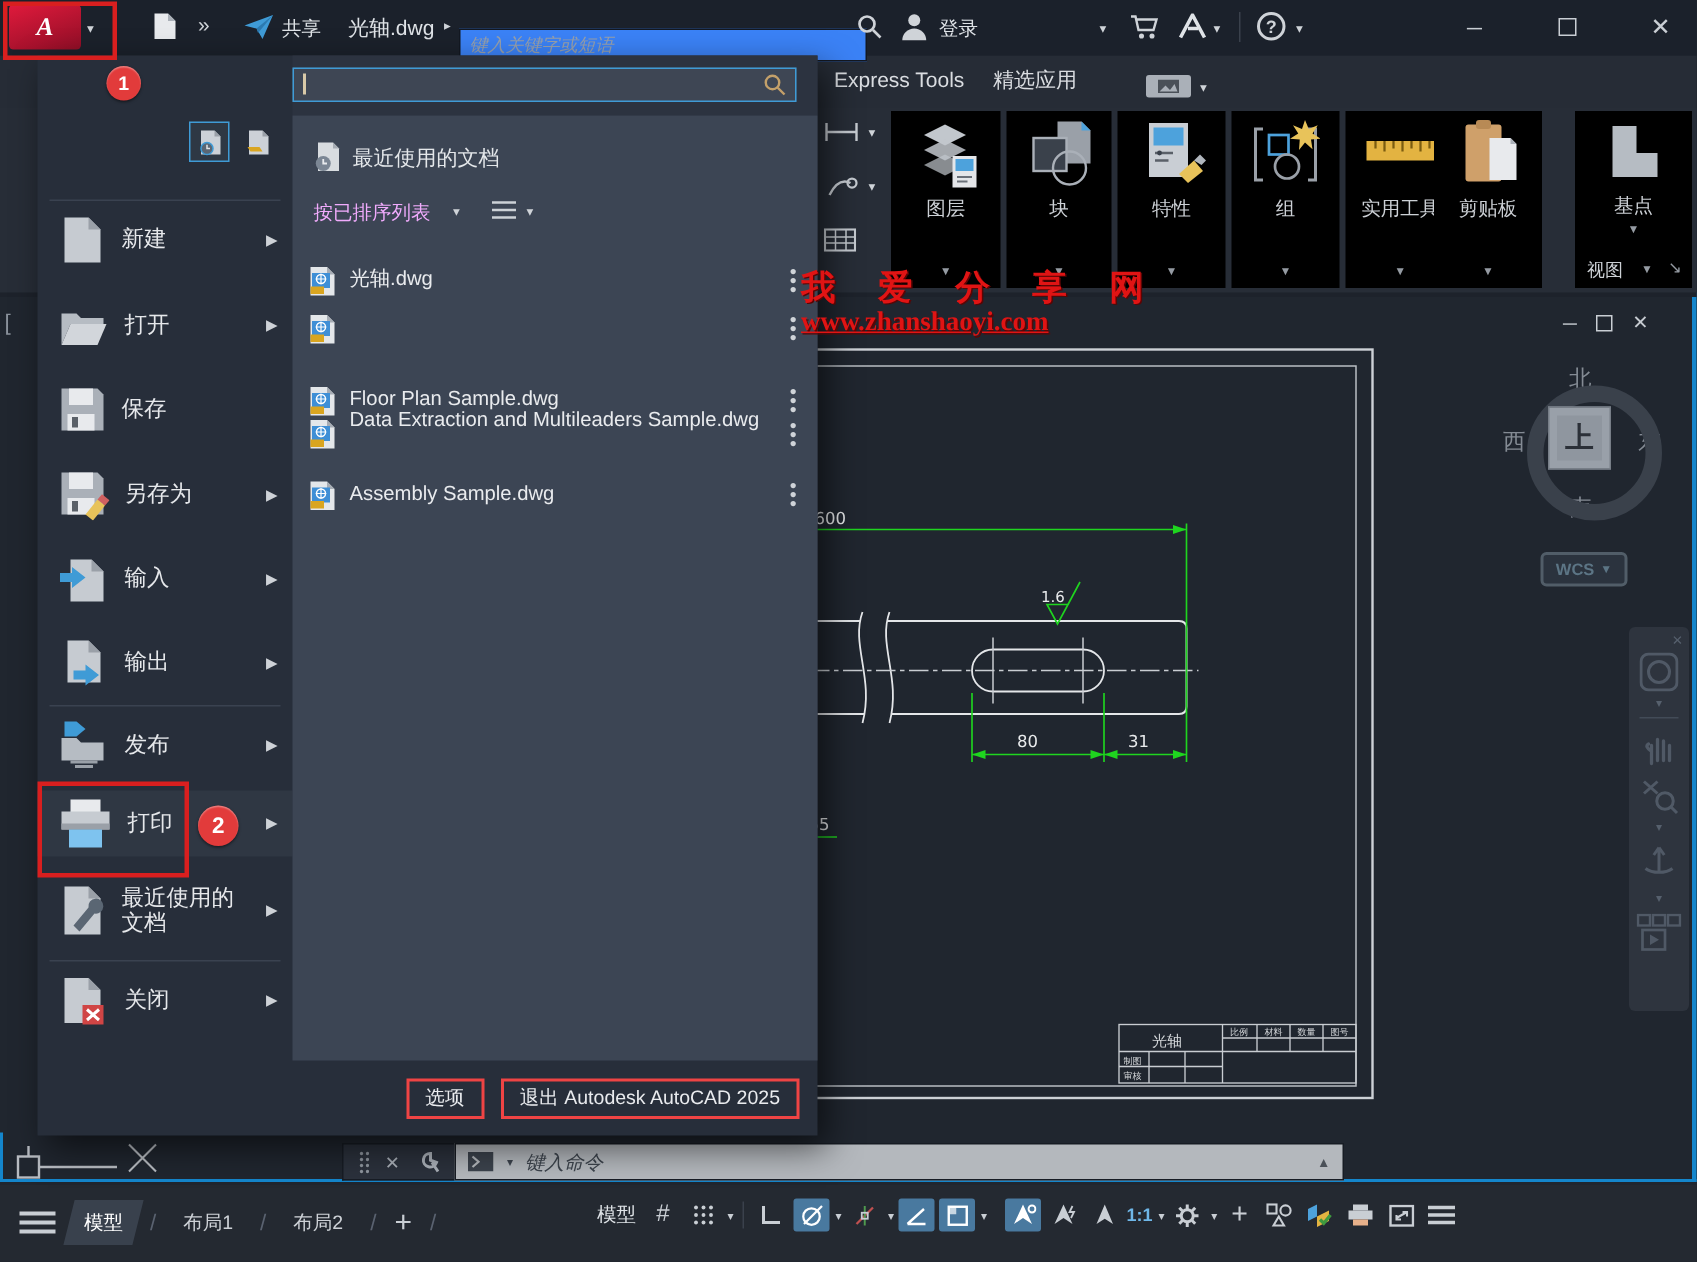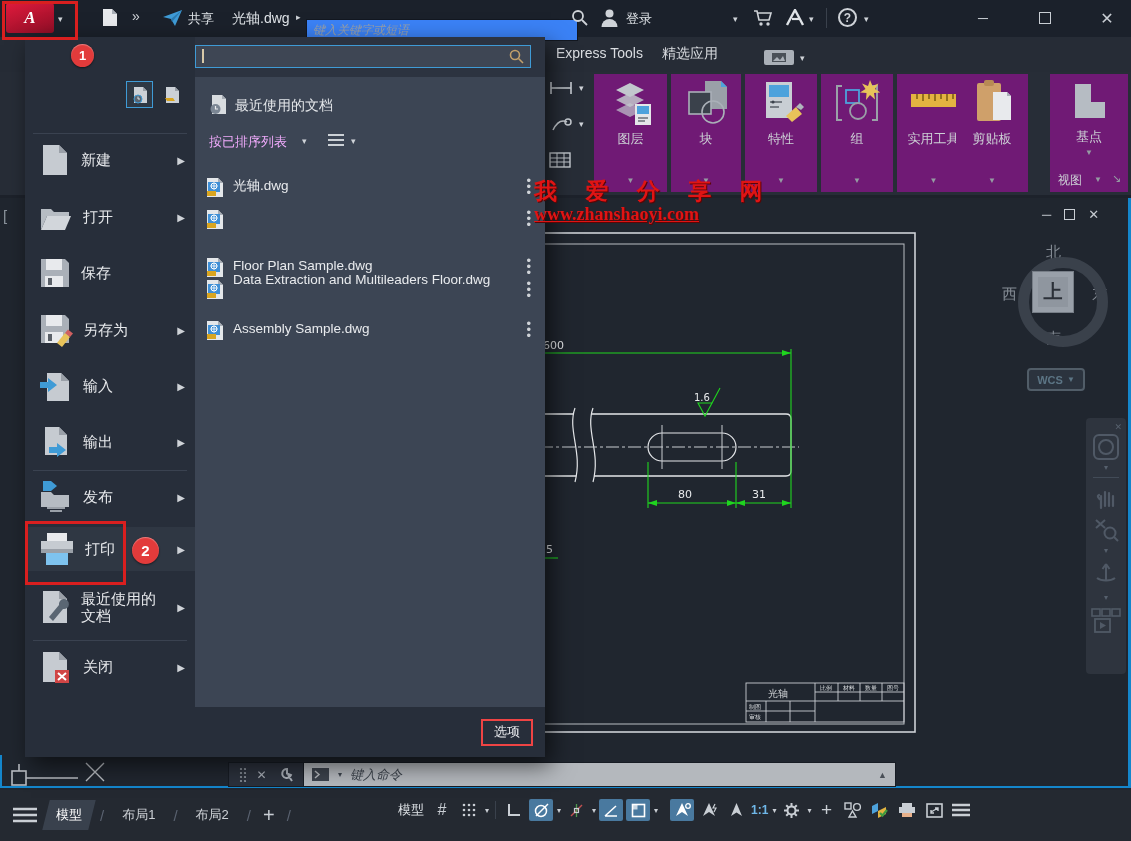--- a/index.html
+++ b/index.html
@@ -15,21 +15,21 @@
   .ttxt{color:#dfe3e7;}
   .titlesearch{left:306px;top:19px;width:258px;height:20px;background:#3b82f6;border:1px solid #131821;
     color:#e6e9ec;font-size:12px;padding:0 6px;font-style:italic;}
   .titlesearch::placeholder{color:#97a0ac;font-style:italic;}
   .wbtn{top:6px;width:34px;height:24px;display:flex;align-items:center;justify-content:center;color:#c9ced4;font-size:14px;}
   .restore{width:10px;height:10px;border:1.5px solid #c9ced4;display:inline-block;}
   
   .ribbon{left:0;top:37px;width:1131px;height:158px;background:#262c36;z-index:5;}
   .rtab{position:absolute;top:8px;color:#dadde1;font-size:14px;}
   .panelrow{position:absolute;left:0;top:35px;width:1131px;height:123px;background:#272d37;border-bottom:3px solid #1d222b;}
-  .panel{position:absolute;top:2px;height:118px;background:#701a75;color:#c8ccd2;}
+  .panel{position:absolute;top:2px;height:118px;background:#000000;color:#c8ccd2;}
   .plabel{position:absolute;left:0;right:0;top:56px;text-align:center;font-size:13px;color:#ccd0d5;}
   .pcaret{position:absolute;left:0;right:0;top:102px;text-align:center;font-size:8px;color:#959ba3;}
   .picon{position:absolute;left:50%;top:4px;transform:translateX(-50%);}
   
   .viewport{left:0;top:195px;width:1131px;height:593px;background:#20262f;z-index:1;}
   .blue{background:#1486cc;}
   .dwgctl{position:absolute;top:12px;display:flex;gap:13px;color:#c6cbd1;font-size:13px;align-items:center;}
   
   .vc{position:absolute;left:1004px;top:50px;width:104px;height:108px;color:#848b94;font-size:15px;}
   .vcring{position:absolute;left:14px;top:12px;width:68px;height:68px;border-radius:50%;border:11px solid #3a414b;}
@@ -774,41 +774,42 @@
         <span style="margin-top:8px;">
             <svg width="19" height="21">
               <path d="M2 1 h11 l5 5 v14 h-16z" fill="#e4e7ea"></path>
               <path d="M13 1 l5 5 h-5z" fill="#a6acb4"></path>
               <rect x="3" y="5" width="12" height="10" fill="#3f8fd6"></rect>
               <circle cx="9" cy="9" r="3" fill="none" stroke="#fff" stroke-width="1"></circle>
               <path d="M9 5.5 v7 M5.5 9 h7" stroke="#fff" stroke-width=".8"></path>
               <rect x="2" y="14" width="9" height="5" fill="#d9a520"></rect>
             </svg>
           </span>
-        <span class="nm">Data Extraction and Multileaders Floor.dwg</span>
+        <span class="nm">Data Extraction and Multileaders Sample.dwg</span>
         <span class="dots" style="top:10px;">•<br>•<br>•</span>
       </div>
       <div class="rfile" style="top:243px;">
         <span>
             <svg width="19" height="21">
               <path d="M2 1 h11 l5 5 v14 h-16z" fill="#e4e7ea"></path>
               <path d="M13 1 l5 5 h-5z" fill="#a6acb4"></path>
               <rect x="3" y="5" width="12" height="10" fill="#3f8fd6"></rect>
               <circle cx="9" cy="9" r="3" fill="none" stroke="#fff" stroke-width="1"></circle>
               <path d="M9 5.5 v7 M5.5 9 h7" stroke="#fff" stroke-width=".8"></path>
               <rect x="2" y="14" width="9" height="5" fill="#d9a520"></rect>
             </svg>
           </span>
         <span class="nm">Assembly Sample.dwg</span>
         <span class="dots">•<br>•<br>•</span>
       </div>
     </div>
 
     <div class="abs" style="left:170px;top:670px;width:350px;height:50px;display:flex;align-items:center;justify-content:flex-end;gap:11px;padding-right:12px;box-sizing:border-box;">
       <button class="mbtn">选项</button>
+      <button class="mbtn">退出 Autodesk AutoCAD 2025</button>
     </div>
   </div>
 
   <div class="abs redbox" style="left:2px;top:1px;width:70px;height:33px;"></div>
   <div class="abs badge" style="left:71px;top:44px;width:23px;height:23px;font-size:13px;">1</div>
   <div class="abs redbox" style="left:25px;top:521px;width:95px;height:58px;"></div>
   <div class="abs badge" style="left:132px;top:537px;width:27px;height:27px;font-size:15px;">2</div>
   <div class="abs wm1">我 爱 分 享 网</div>
   <div class="abs wm2">www.zhanshaoyi.com</div>
 

